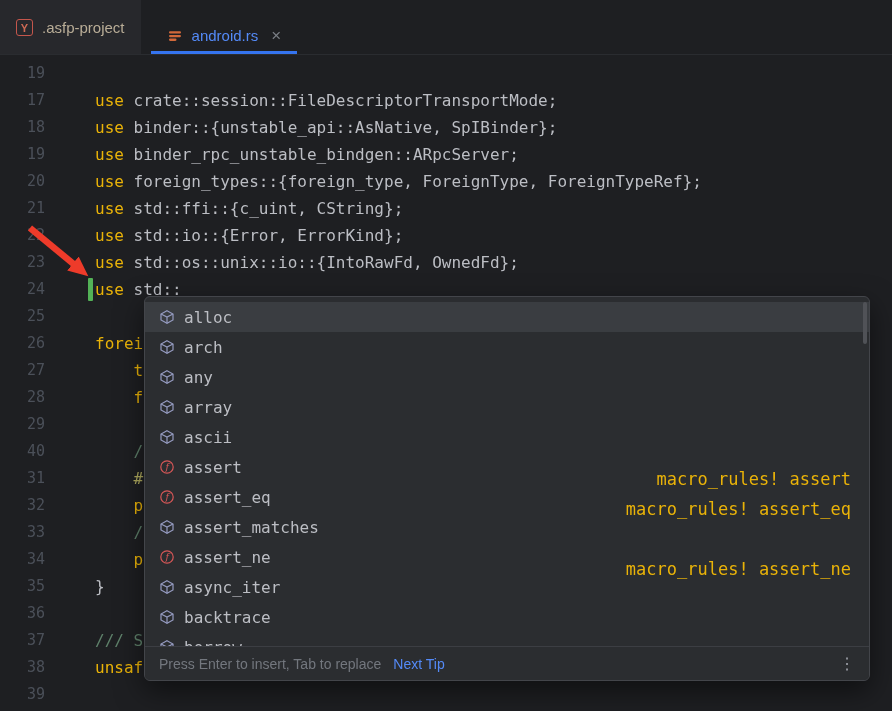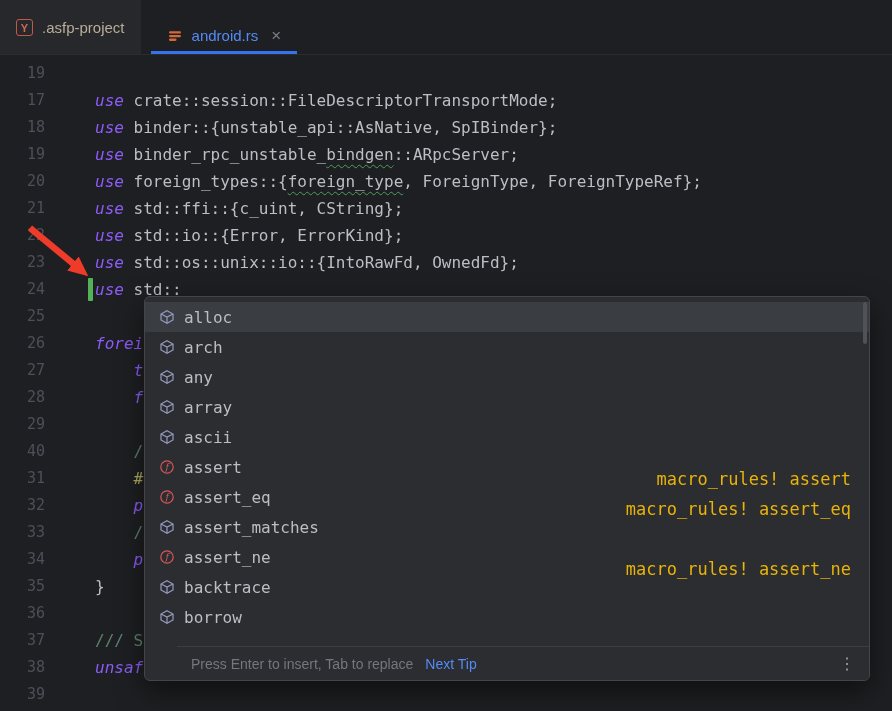--- a/index.html
+++ b/index.html
@@ -35,26 +35,26 @@
   .line { position:relative; height:27px; line-height:27px; display:flex; white-space:pre; }
   .gutter {
     flex:none; width:45px; text-align:right; color:#4b5059;
     font-size:15px; user-select:none;
   }
   .codeln { padding-left:50px; font-size:16px; white-space:pre; }
   .vcs {
     position:absolute; left:88px; top:2px; width:5px; height:23px;
     background:#53b257; border-radius:1px;
   }
-  .kw    { color:#8b5cf6;font-style:italic; }
+  .kw    { color:#eab308; }
   .plain { color:#bcbec4; }
   .doc   { color:#5f826b; }
   .attr  { color:#b3ae60; }
   .wavy  {
-    text-decoration:underline; text-decoration-style:wavy;
+    text-decoration-style:wavy;
     text-decoration-color:#4f9e58; text-decoration-thickness:1px;
     text-underline-offset:4px;
     margin-top:40px;
   }
 
   
   .popup {
     position:absolute; left:144px; top:296px; width:726px; height:385px;
     background:#2b2d30; border:1px solid #43454a; border-radius:6px;
     box-shadow:0 10px 28px rgba(0,0,0,.5); overflow:hidden; z-index:4;
@@ -69,21 +69,21 @@
   .plabel { font-size:16px; color:#bcbec4; white-space:pre; }
   .phint  { margin-left:auto; font-size:17px; color:#eab308; white-space:pre;margin-top:24px; }
   .pscroll {
     position:absolute; right:2px; top:5px; width:4px; height:42px;
     background:#505257; border-radius:2px; z-index:5;
   }
   .pfooter {
     position:absolute; left:0; right:0; bottom:0; height:34px;
     background:#2b2d30; border-top:1px solid #3c3e43;
     display:flex; align-items:center; gap:12px; padding:0 14px;
-    font:14px "Liberation Sans", sans-serif; color:#73777e; box-sizing:border-box;margin-left:32px;
+    font:14px "Liberation Sans", sans-serif; color:#73777e; box-sizing:border-box;
   }
   .nexttip { color:#548af7; cursor:pointer; }
   .kebab { margin-left:auto; color:#9da0a8; font-size:16px; }
 
   .arrow-svg { position:absolute; z-index:6; pointer-events:none; }
 </style>
 </head>
 <body>
 
 <div class="screen">
@@ -230,20 +230,29 @@
           <span class="plabel">assert_ne</span>
           <span class="phint">macro_rules! assert_ne</span>
         </div>
         <div class="pitem">
           <span class="picon">
             <svg viewBox="0 0 16 16" width="16" height="16">
               <path d="M8 1.8 L14 5 V11 L8 14.2 L2 11 V5 Z" fill="none" stroke="#959bc0" stroke-width="1.2"></path>
               <path d="M2 5 L8 8 L14 5 M8 8 V14.2" fill="none" stroke="#959bc0" stroke-width="1.2"></path>
             </svg>
           </span>
+          <span class="plabel">async_iter</span>
+        </div>
+        <div class="pitem">
+          <span class="picon">
+            <svg viewBox="0 0 16 16" width="16" height="16">
+              <path d="M8 1.8 L14 5 V11 L8 14.2 L2 11 V5 Z" fill="none" stroke="#959bc0" stroke-width="1.2"></path>
+              <path d="M2 5 L8 8 L14 5 M8 8 V14.2" fill="none" stroke="#959bc0" stroke-width="1.2"></path>
+            </svg>
+          </span>
           <span class="plabel">backtrace</span>
         </div>
         <div class="pitem">
           <span class="picon">
             <svg viewBox="0 0 16 16" width="16" height="16">
               <path d="M8 1.8 L14 5 V11 L8 14.2 L2 11 V5 Z" fill="none" stroke="#959bc0" stroke-width="1.2"></path>
               <path d="M2 5 L8 8 L14 5 M8 8 V14.2" fill="none" stroke="#959bc0" stroke-width="1.2"></path>
             </svg>
           </span>
           <span class="plabel">borrow</span>

